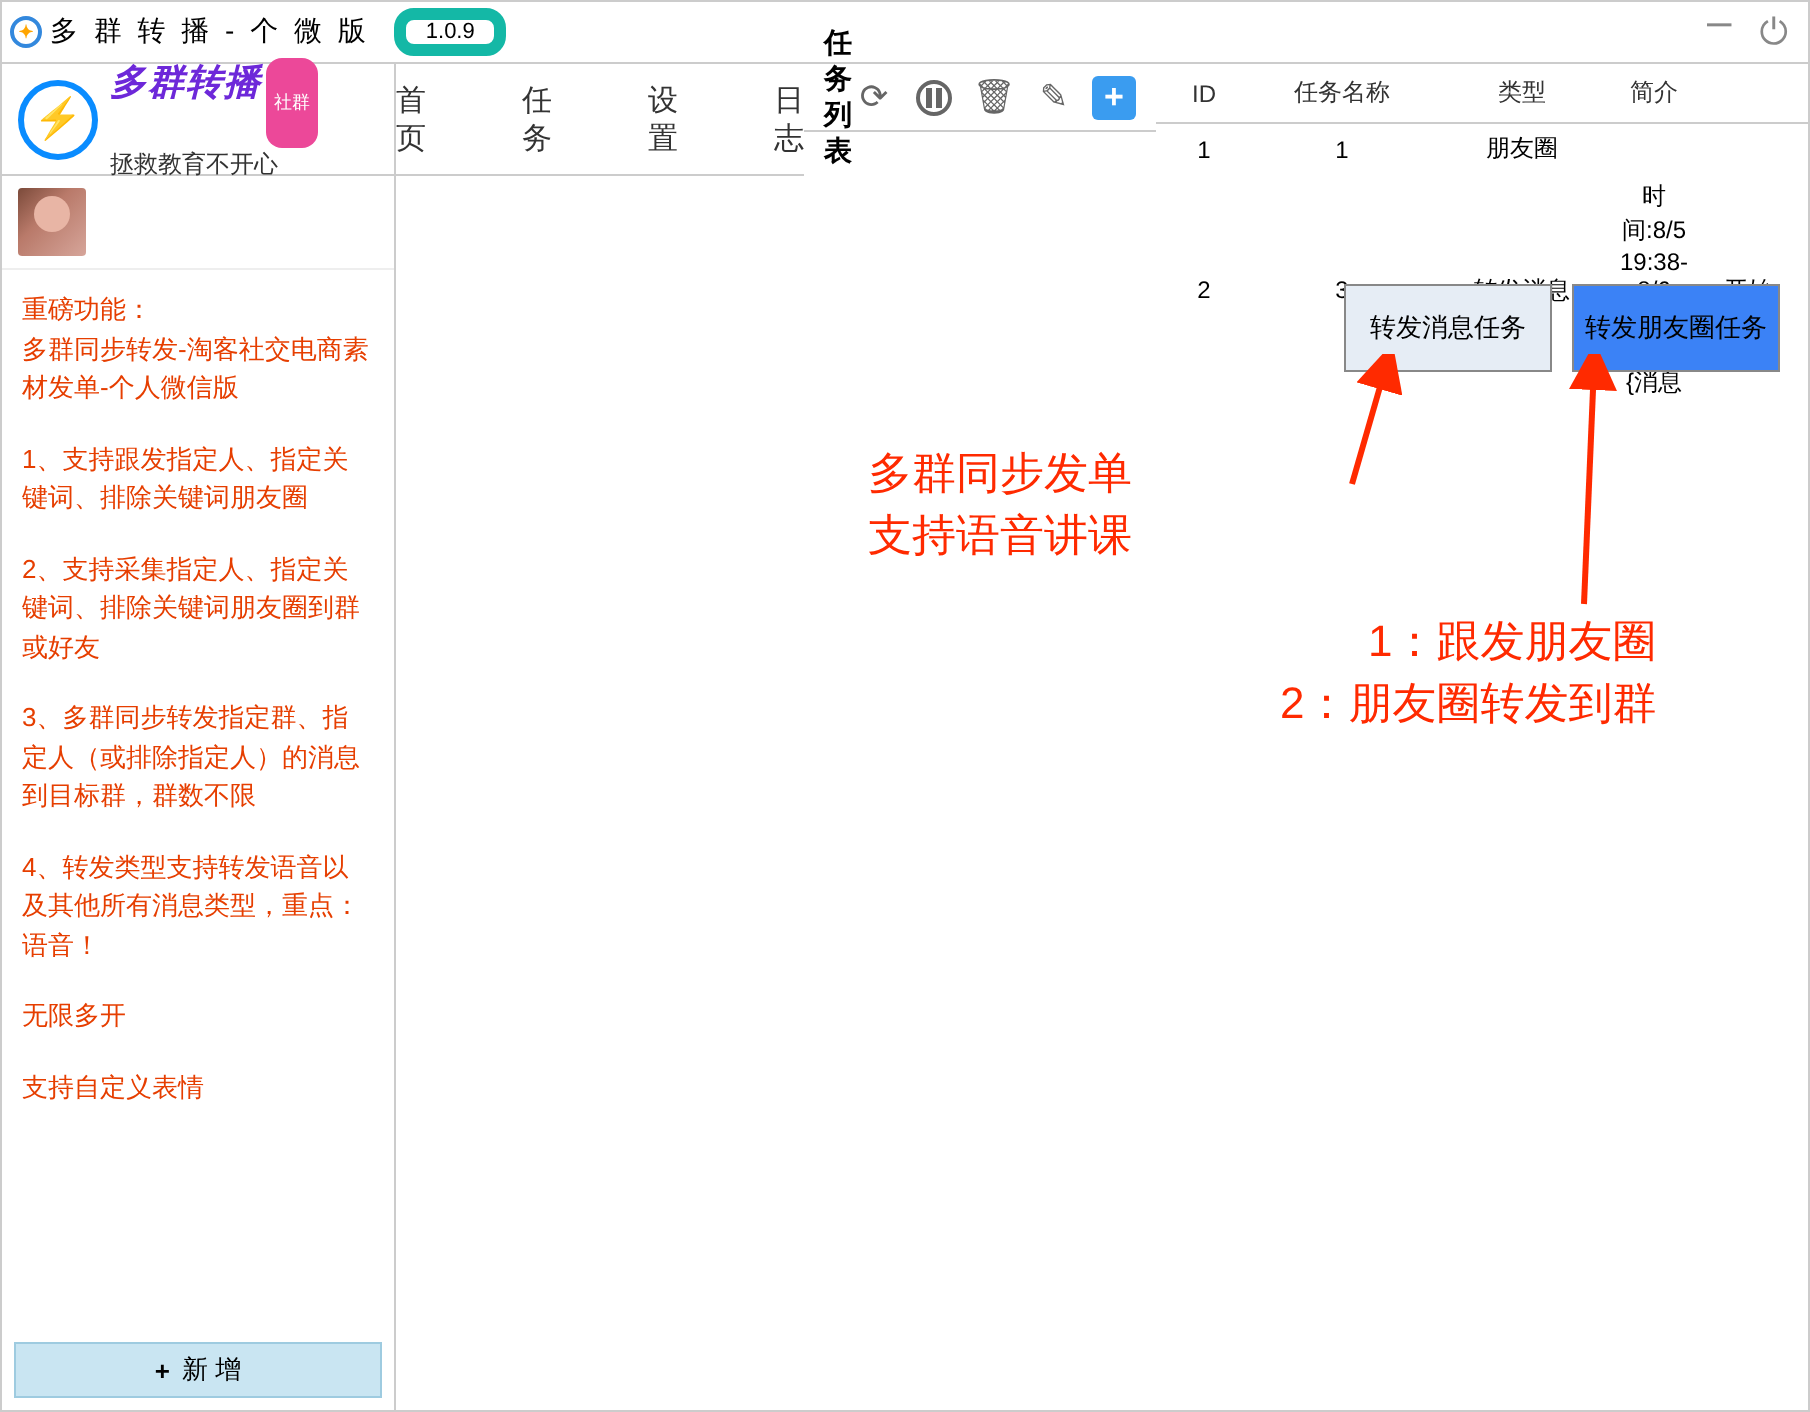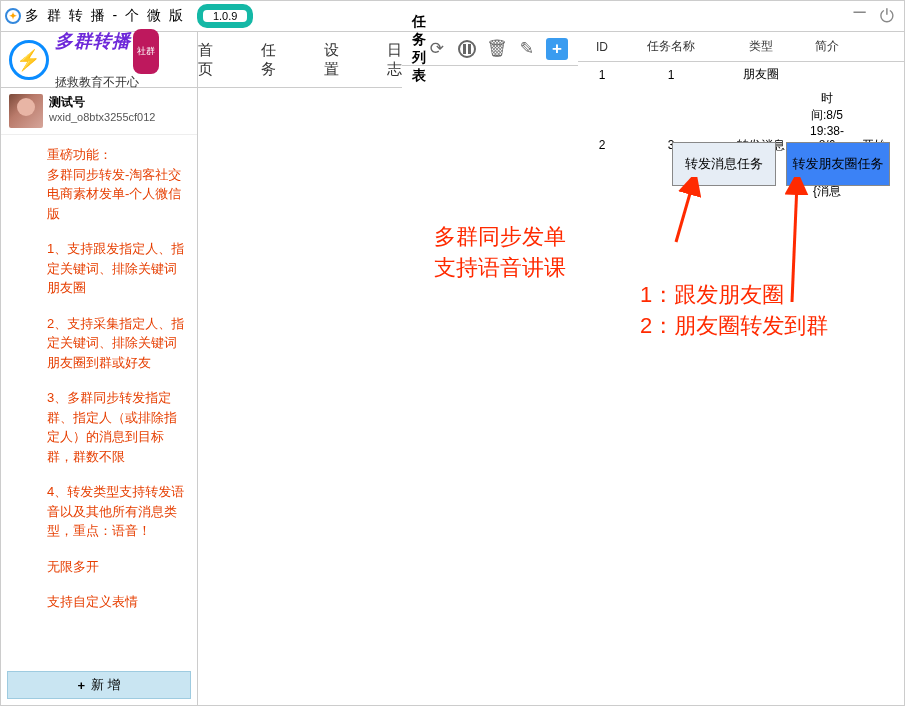--- a/index.html
+++ b/index.html
@@ -16,32 +16,32 @@
 
 .main { display: flex; height: calc(706px - 32px); border: 1px solid #ccc; border-top: none; }
 .sidebar { width: 226px; border-right: 1px solid #ccc; display: flex; flex-direction: column; }
 .content { flex: 1; display: flex; flex-direction: row; position: relative; }
 
 
 .brand { border-bottom: 1px solid #ccc; padding: 4px 8px; display: flex; align-items: center; gap: 6px; height: 56px; }
 .brand-icon { width: 40px; height: 40px; border-radius: 50%; border: 3px solid #0a8cff; display: flex; align-items: center; justify-content: center; }
 .brand-icon span { color: #ffb400; font-size: 20px; font-weight: bold; }
 .brand-text .zh { font-size: 18px; font-weight: bold; color: #6d28d9; font-style: italic; letter-spacing: 1px; }
-.brand-text .badge { display: inline-block; background: #be185d; color: #fff; font-size: 9px; border-radius: 8px; padding: 16px 4px; margin-left: 2px; vertical-align: top; }
+.brand-text .badge { display: inline-block; background: #ec4899; color: #fff; font-size: 9px; border-radius: 8px; padding: 16px 4px; margin-left: 2px; vertical-align: top; }
 .brand-text .sub { font-size: 12px; color: #333; }
 
 
 .user-row { border-bottom: 1px solid #eee; padding: 6px 8px; display: flex; gap: 6px; }
 .avatar { width: 34px; height: 34px; background: linear-gradient(135deg, #7b4a3a 0%, #b97a6a 40%, #d6a59a 100%); border-radius: 2px; position: relative; }
 .avatar::after { content: ""; position: absolute; left: 8px; top: 4px; width: 18px; height: 18px; background: #e8b5a5; border-radius: 50%; }
 .user-meta .name { font-size: 12px; font-weight: bold; }
 .user-meta .id { font-size: 11px; color: #555; }
 
 
-.features { flex: 1; padding: 10px 10px 4px 10px; color: #e63e00; font-size: 13px; line-height: 1.5; overflow: hidden; margin-left: 36px; }
+.features { flex: 1; padding: 10px 10px 4px 10px; color: #e63e00; font-size: 13px; line-height: 1.5; overflow: hidden; }
 .features p { margin-bottom: 16px; }
 
 .add-btn { margin: 6px; height: 28px; background: #c9e5f2; border: 1px solid #9ecbe0; display: flex; align-items: center; justify-content: center; gap: 6px; cursor: pointer; }
 .add-btn .plus { font-weight: bold; }
 
 
 .topnav { height: 56px; border-bottom: 1px solid #ccc; display: flex; align-items: center; justify-content: center; gap: 48px; font-size: 15px; color: #333; }
 .topnav div { cursor: pointer; }
 
 
@@ -92,24 +92,20 @@
           <span>⚡</span>
         </div>
       <div class="brand-text">
         <div><span class="zh">多群转播</span><span class="badge">社群</span></div>
         <div class="sub">拯救教育不开心</div>
       </div>
     </div>
 
     <div class="user-row">
       <div class="avatar"></div>
-      <div class="user-meta">
-        <div class="name">测试号</div>
-        <div class="id">wxid_o8btx3255cf012</div>
-      </div>
     </div>
 
     <div class="features">
       <div>重磅功能：</div>
       <p>多群同步转发-淘客社交电商素材发单-个人微信版</p>
       <p>1、支持跟发指定人、指定关键词、排除关键词朋友圈</p>
       <p>2、支持采集指定人、指定关键词、排除关键词朋友圈到群或好友</p>
       <p>3、多群同步转发指定群、指定人（或排除指定人）的消息到目标群，群数不限</p>
       <p>4、转发类型支持转发语音以及其他所有消息类型，重点：语音！</p>
       <p>无限多开</p>
@@ -167,21 +163,21 @@
       </div>
     </div>
 
     <div class="popup">
       <button>转发消息任务</button>
       <button>转发朋友圈任务</button>
     </div>
 
     <div class="annot" style="top:192px; left:236px; white-space:pre;font-family:Liberation Mono, monospace;">多群同步发单
 支持语音讲课</div>
-    <div class="annot" style="top:248px; left:442px; white-space:pre;">1：跟发朋友圈
+    <div class="annot" style="top:274px; left:442px; white-space:pre;text-align:right;">1：跟发朋友圈
 2：朋友圈转发到群</div>
 
     <svg class="arrow" style="top:145px; left:463px;" width="40" height="70">
       <defs>
           <marker id="ah1" markerWidth="8" markerHeight="8" refX="4" refY="4" orient="auto">
             <path d="M0,0 L8,4 L0,8 Z" fill="#ff2a00"></path>
           </marker>
         </defs>
       <line x1="15" y1="65" x2="32" y2="6" stroke="#ff2a00" stroke-width="3" marker-end="url(#ah1)"></line>
     </svg>

